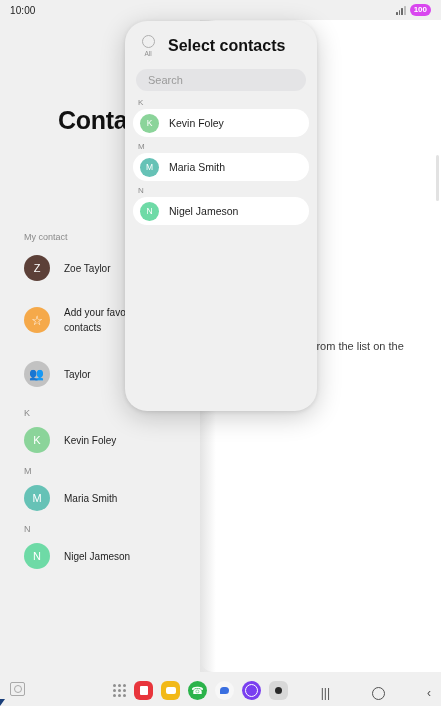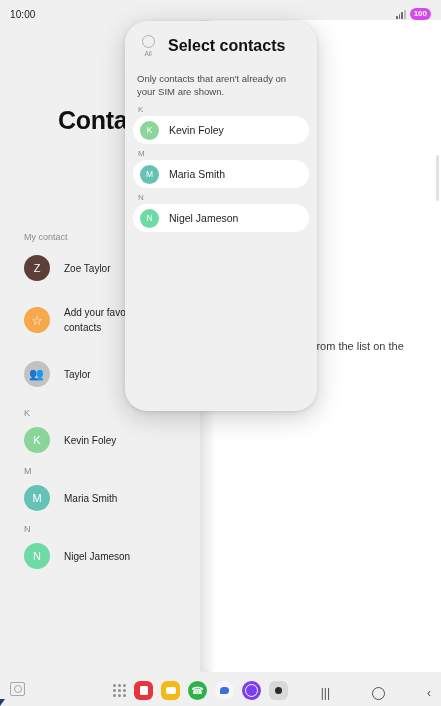--- a/index.html
+++ b/index.html
@@ -13,21 +13,21 @@
     position: relative;
     width: 441px; height: 706px;
     background: #f0f0f0;
     overflow: hidden;
   }
 
   
   #status-bar {
     position: absolute; top: 0; left: 0;
     width: 441px; height: 20px;
-    display: flex; align-items: flex-end;
+    display: flex; align-items: center;
     justify-content: space-between;
     padding: 0 10px; box-sizing: border-box;
     z-index: 60;
   }
   #status-time { font-size: 10px; color: #202020; letter-spacing: .1px; }
   .status-right { display: flex; align-items: center; gap: 4px; }
   .signal-icon { display: flex; align-items: flex-end; gap: 1px; height: 9px; }
   .signal-icon i { display: block; width: 1.6px; background: #6a6a6a; border-radius: .5px; }
   .signal-icon i:nth-child(1) { height: 3px; }
   .signal-icon i:nth-child(2) { height: 5px; }
@@ -304,22 +304,24 @@
   <div id="dialog">
 
     <div id="dialog-header">
       <div id="all-checkbox-wrap">
         <div id="all-checkbox"></div>
         <div id="all-checkbox-label">All</div>
       </div>
       <div id="dialog-title">Select contacts</div>
     </div>
 
-
-    <div id="dialog-note">Only contacts that aren't already on your SIM are shown.</div>
+    <div id="search-field">
+      <span id="search-placeholder">Search</span>
+    </div>
+
 
     <div id="dialog-list">
 
       <div class="dialog-letter">K</div>
       <div class="dialog-contact-row">
         <div class="avatar" style="background:#8bd49a">K</div>
         <div class="row-label">Kevin Foley</div>
       </div>
 
       <div class="dialog-letter">M</div>

